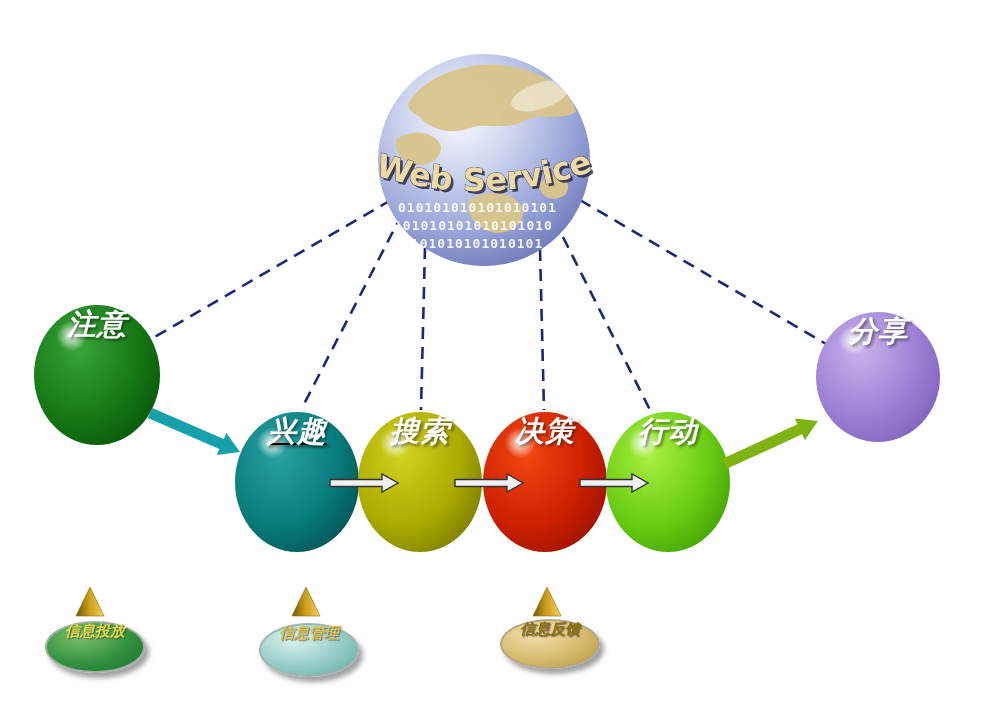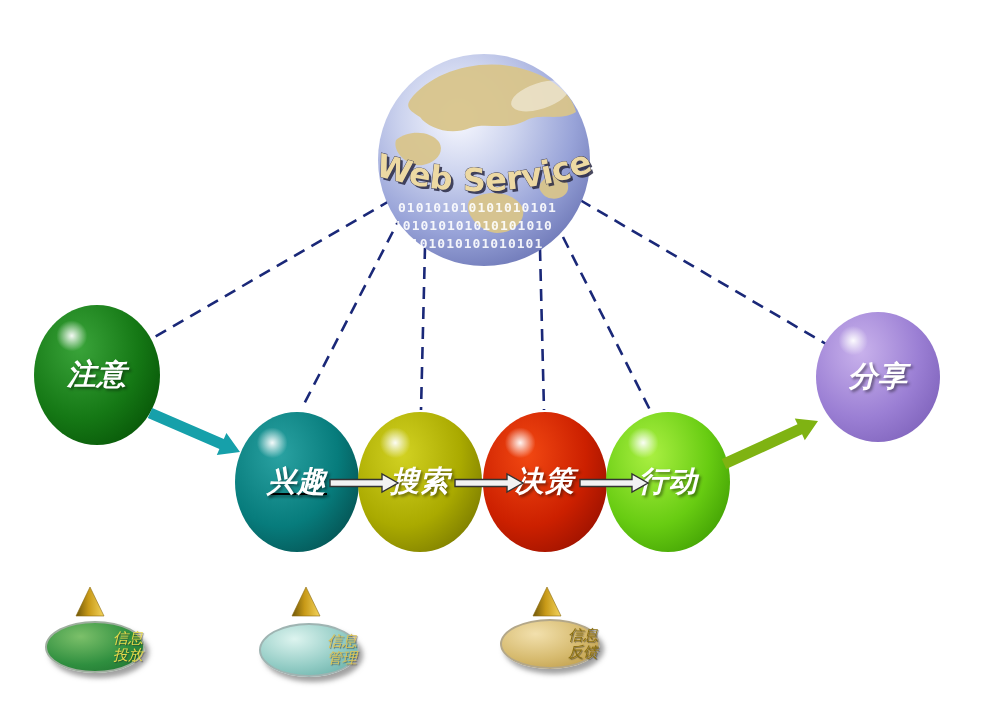--- a/index.html
+++ b/index.html
@@ -7,21 +7,21 @@
     position:relative;width:989px;height:704px;background:#ffffff;overflow:hidden;
     font-family:"DejaVu Sans","Liberation Sans",sans-serif;
   }
   .layer{position:absolute;left:0;top:0;width:989px;height:704px;}
   .layer.base{z-index:1;}
   .layer.arrows{z-index:3;pointer-events:none;}
 
   
   .sphere{
     position:absolute;z-index:2;border-radius:50%;
-    display:flex;align-items:center;justify-content:center;
+    display:flex;justify-content:center;
   }
   .sphere .lbl{
     color:#ffffff;font-weight:bold;font-style:italic;font-size:29px;
     text-shadow:2px 2px 3px rgba(0,0,0,.45);letter-spacing:1px;white-space:nowrap;
   }
   .sphere.attention{left:34px;top:305px;width:126px;height:140px;
     background:
       radial-gradient(circle at 30% 22%, rgba(255,255,255,.95) 0%, rgba(255,255,255,0) 11%),
       radial-gradient(ellipse at 36% 30%, #3aa43a 0%, #157815 52%, #0a5c0a 78%, #064806 100%);}
   .sphere.interest{left:235px;top:412px;width:124px;height:140px;
@@ -41,22 +41,22 @@
       radial-gradient(circle at 30% 22%, rgba(255,255,255,.95) 0%, rgba(255,255,255,0) 11%),
       radial-gradient(ellipse at 36% 30%, #aaf042 0%, #68cc12 52%, #48a806 78%, #389202 100%);}
   .sphere.share{left:816px;top:312px;width:124px;height:130px;
     background:
       radial-gradient(circle at 30% 22%, rgba(255,255,255,.95) 0%, rgba(255,255,255,0) 11%),
       radial-gradient(ellipse at 36% 30%, #c9b2ec 0%, #9b7fd4 52%, #8468c0 78%, #7456ae 100%);}
 
   
   .callout{
     position:absolute;z-index:2;border-radius:50%;
-    display:flex;flex-direction:column;align-items:flex-end;justify-content:center;
-    font-weight:normal;font-style:italic;font-size:15px;line-height:1.15;
+    display:flex;flex-direction:row;align-items:flex-start;justify-content:center;
+    font-weight:bold;font-style:italic;font-size:15px;line-height:1.15;
     box-shadow:4px 5px 5px rgba(110,110,110,.65);
     text-shadow:1px 1px 1px rgba(40,40,40,.55);
   }
   .callout.c1{left:45px;top:621px;width:96px;height:48px;border:2px solid #9fae9f;color:#e6d84a;
     background:radial-gradient(ellipse at 35% 28%, #7cc06a 0%, #2f8f3f 58%, #1e6e2e 100%);}
   .callout.c2{left:259px;top:623px;width:96px;height:50px;border:2px solid #9fb4b2;color:#dcc253;
     background:radial-gradient(ellipse at 35% 28%, #ddf4ef 0%, #93ccc5 55%, #5ea9a1 100%);}
   .callout.c3{left:500px;top:619px;width:96px;height:46px;border:2px solid #b3a789;color:#8a6f10;
     background:radial-gradient(ellipse at 35% 28%, #f2e0ad 0%, #d6ba6e 55%, #b89440 100%);}
 </style>

